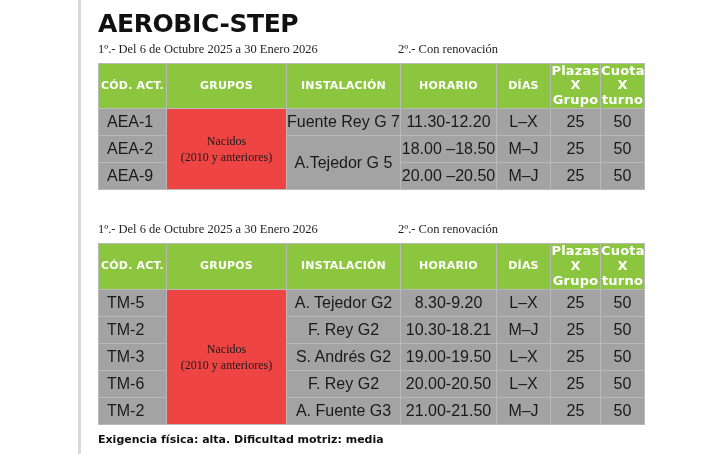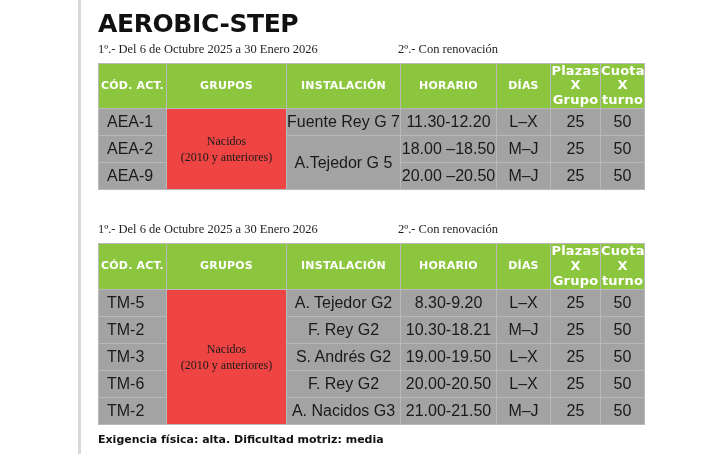--- a/index.html
+++ b/index.html
@@ -256,21 +256,21 @@
         <tr>
           <td class="code">TM-6</td>
           <td>F. Rey G2</td>
           <td>20.00-20.50</td>
           <td>L–X</td>
           <td>25</td>
           <td>50</td>
         </tr>
         <tr>
           <td class="code">TM-2</td>
-          <td>A. Nacidos G3</td>
+          <td>A. Fuente G3</td>
           <td>21.00-21.50</td>
           <td>M–J</td>
           <td>25</td>
           <td>50</td>
         </tr>
       </tbody>
     </table>
 
     <div class="note">Exigencia física: alta. Dificultad motriz: media</div>
   </div>

